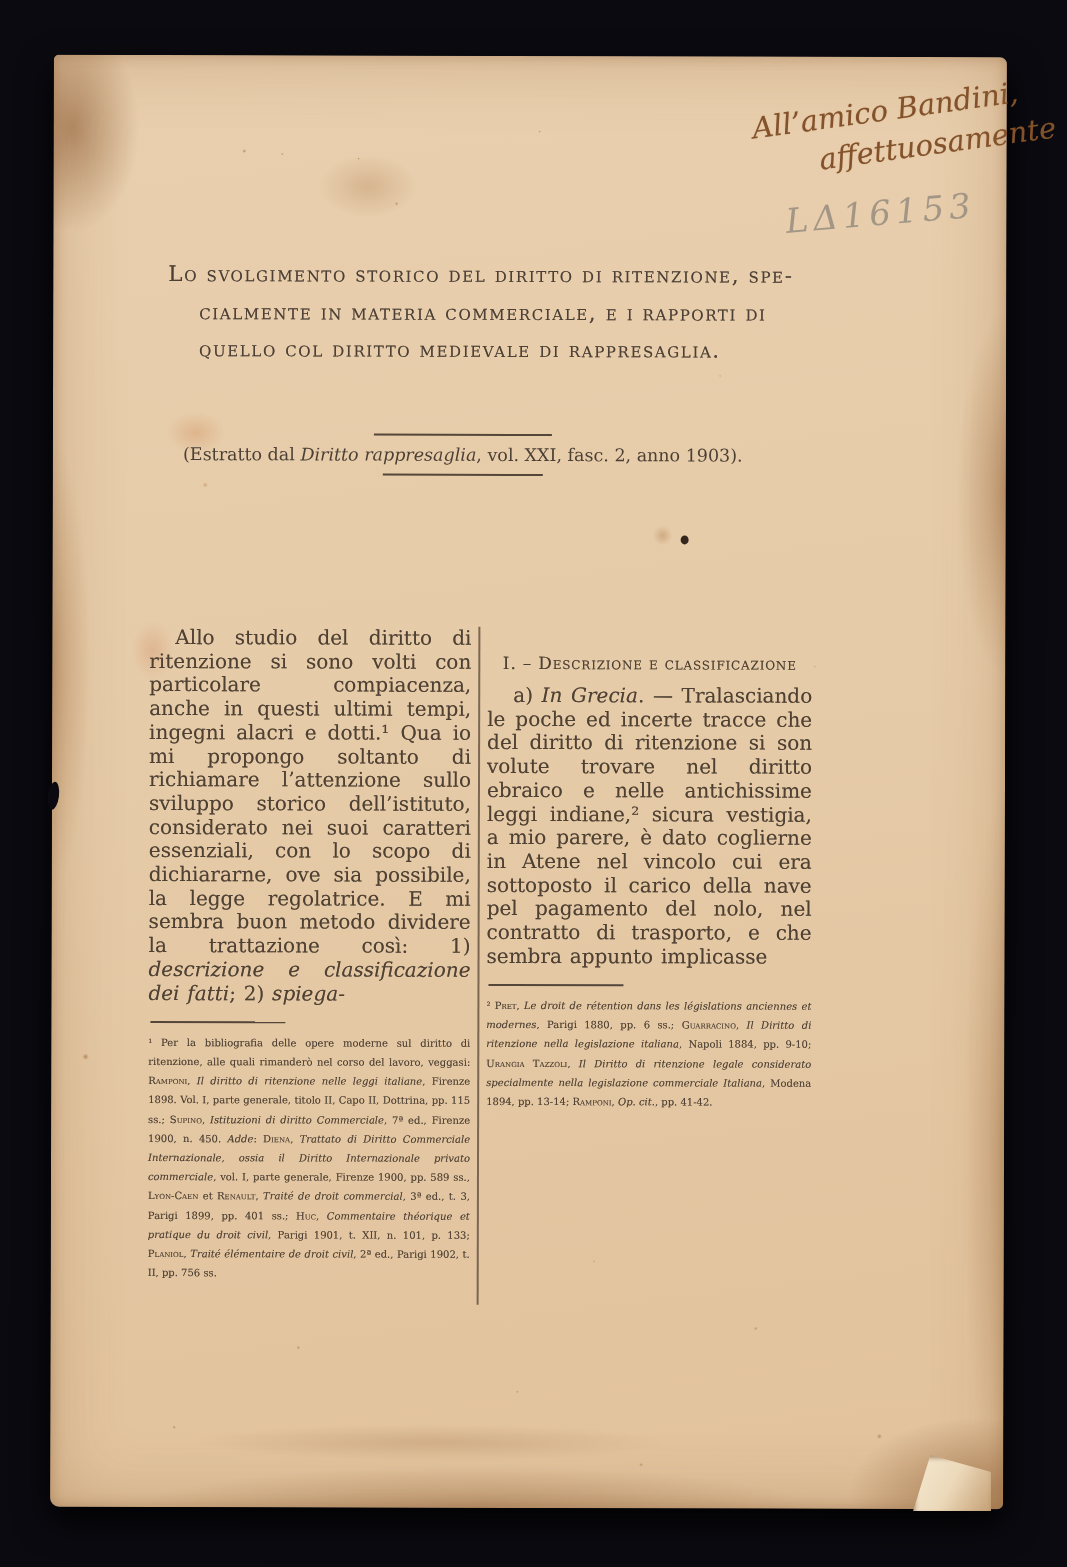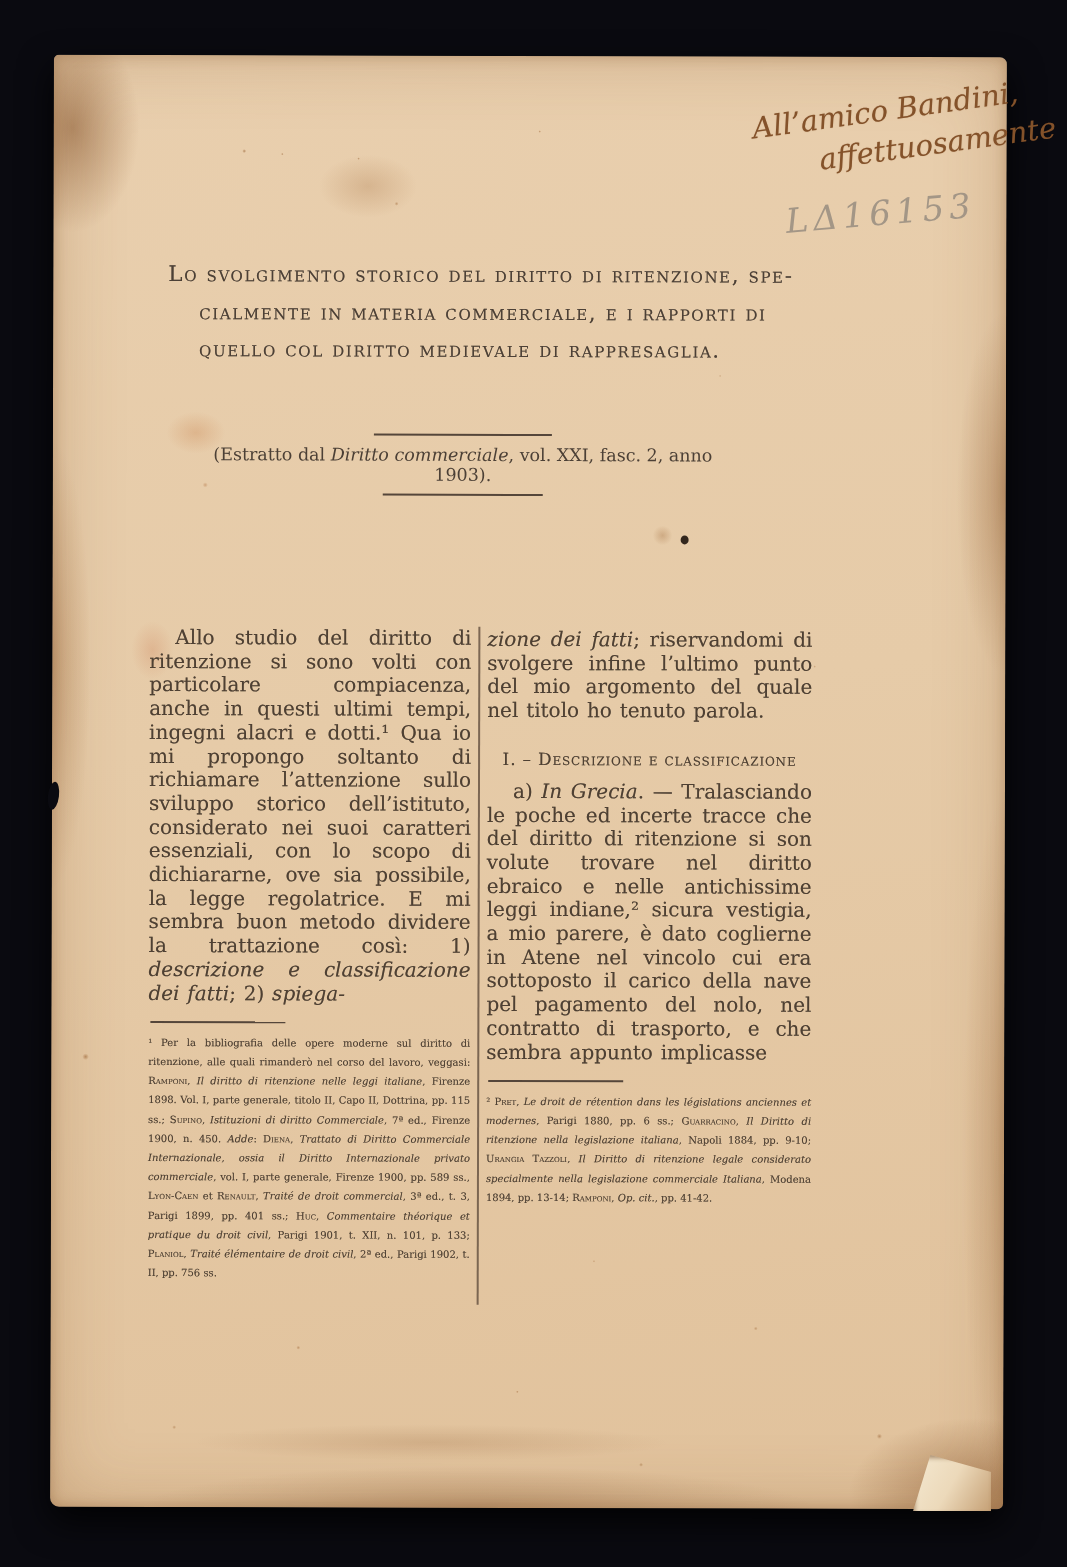--- a/index.html
+++ b/index.html
@@ -129,35 +129,34 @@
   <div class="shelfmark">LΔ16153</div>
 
   <div class="title">
     <div class="t-line t1">Lo svolgimento storico del diritto di ritenzione, spe-</div>
     <div class="t-line t2">cialmente in materia commerciale, e i rapporti di</div>
     <div class="t-line t3">quello col diritto medievale di rappresaglia.</div>
   </div>
 
   <div class="imprint">
     <div class="rule rule-top"></div>
-    <div class="imprint-text"><span>(Estratto dal </span><em>Diritto commerciale</em><span>, vol. XXI, fasc. 2, anno 1903).</span></div>
+    <div class="imprint-text"><span>(Estratto dal </span><em>Diritto rappresaglia</em><span>, vol. XXI, fasc. 2, anno 1903).</span></div>
     <div class="rule rule-bottom"></div>
   </div>
 
   <div class="columns">
     <div class="col-left">
       <p class="body-text indent"><span>Allo studio del diritto di ritenzione si sono volti con particolare compiacenza, anche in questi ultimi tempi, ingegni alacri e dotti.¹ Qua io mi propongo soltanto di richiamare l’attenzione sullo sviluppo storico dell’istituto, considerato nei suoi caratteri essenziali, con lo scopo di dichiararne, ove sia possibile, la legge regolatrice. E mi sembra buon metodo dividere la trattazione così: 1) </span><em>descrizione e classificazione dei fatti</em><span>; 2) </span><em>spiega-</em></p>
       <div class="fn-rule"></div>
       <p class="footnote"><span>¹ Per la bibliografia delle opere moderne sul diritto di ritenzione, alle quali rimanderò nel corso del lavoro, veggasi: </span><span class="sc">Ramponi</span><span>, </span><em>Il diritto di ritenzione nelle leggi italiane</em><span>, Firenze 1898. Vol. I, parte generale, titolo II, Capo II, Dottrina, pp. 115 ss.; </span><span class="sc">Supino</span><span>, </span><em>Istituzioni di diritto Commerciale</em><span>, 7ª ed., Firenze 1900, n. 450. </span><em>Adde</em><span>: </span><span class="sc">Diena</span><span>, </span><em>Trattato di Diritto Commerciale Internazionale, ossia il Diritto Internazionale privato commerciale</em><span>, vol. I, parte generale, Firenze 1900, pp. 589 ss., </span><span class="sc">Lyon-Caen</span><span> et </span><span class="sc">Renault</span><span>, </span><em>Traité de droit commercial</em><span>, 3ª ed., t. 3, Parigi 1899, pp. 401 ss.; </span><span class="sc">Huc</span><span>, </span><em>Commentaire théorique et pratique du droit civil</em><span>, Parigi 1901, t. XII, n. 101, p. 133; </span><span class="sc">Planiol</span><span>, </span><em>Traité élémentaire de droit civil</em><span>, 2ª ed., Parigi 1902, t. II, pp. 756 ss.</span></p>
     </div>
     <div class="col-gap">
       <div class="divider"></div>
     </div>
     <div class="col-right">
-      <p class="body-text cont"><em>zione dei fatti</em><span>; riservandomi di svolgere infine l’ultimo punto del mio argomento del quale nel titolo ho tenuto parola.</span></p>
       <div class="section-heading">
         <div>I. – Descrizione e classificazione</div>
       </div>
       <p class="body-text indent"><span>a) </span><em>In Grecia</em><span>. — Tralasciando le poche ed incerte tracce che del diritto di ritenzione si son volute trovare nel diritto ebraico e nelle antichissime leggi indiane,² sicura vestigia, a mio parere, è dato coglierne in Atene nel vincolo cui era sottoposto il carico della nave pel pagamento del nolo, nel contratto di trasporto, e che sembra appunto implicasse</span></p>
       <div class="fn-rule"></div>
       <p class="footnote"><span>² </span><span class="sc">Pret</span><span>, </span><em>Le droit de rétention dans les législations anciennes et modernes</em><span>, Parigi 1880, pp. 6 ss.; </span><span class="sc">Guarracino</span><span>, </span><em>Il Diritto di ritenzione nella legislazione italiana</em><span>, Napoli 1884, pp. 9-10; </span><span class="sc">Urangia Tazzoli</span><span>, </span><em>Il Diritto di ritenzione legale considerato specialmente nella legislazione commerciale Italiana</em><span>, Modena 1894, pp. 13-14; </span><span class="sc">Ramponi</span><span>, </span><em>Op. cit.</em><span>, pp. 41-42.</span></p>
     </div>
   </div>
 
   <div class="speck"></div>

